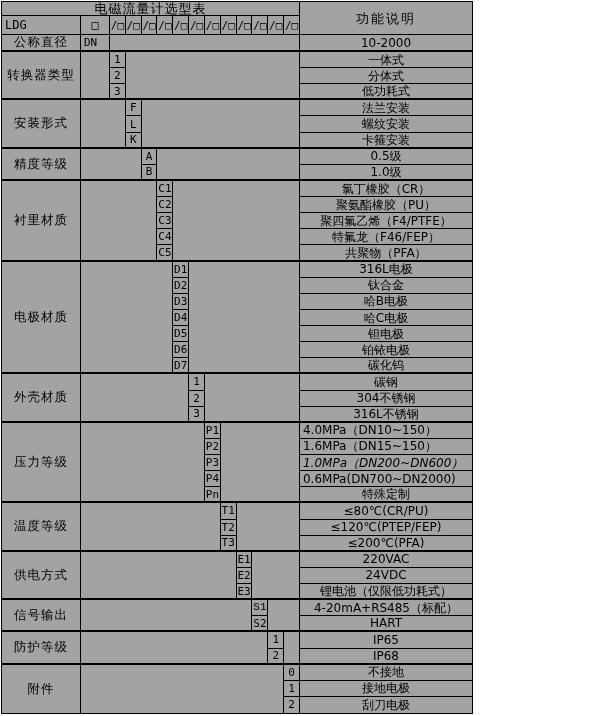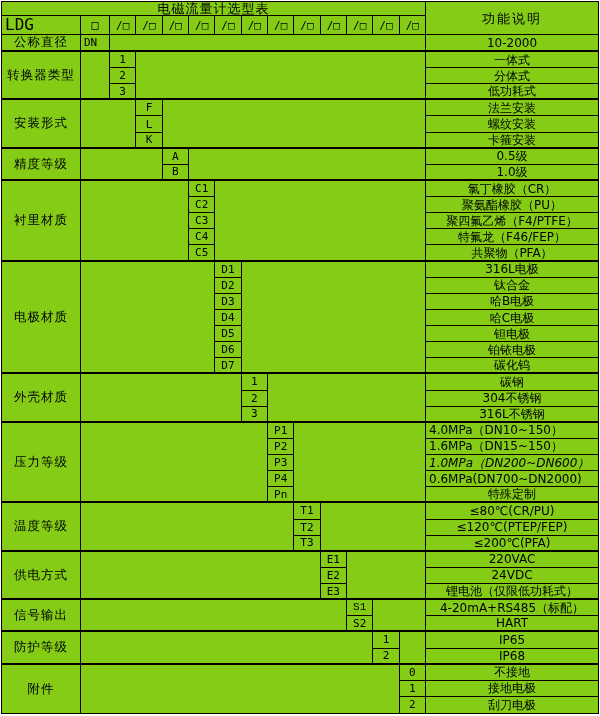--- a/index.html
+++ b/index.html
@@ -1,25 +1,25 @@
 <!DOCTYPE html>
 <html><head>
 <meta charset="utf-8">
 <style>
   html,body{margin:0;padding:0;background:#ffffff;}
   body{width:600px;height:716px;font-family:"DejaVu Sans",sans-serif;color:#000;}
   .sheet{width:600px;height:716px;box-sizing:border-box;background:#fff;padding:1px;}
   .grid{
     display:grid;
-    width:598px;height:713px;
+    width:472px;height:713px;
     box-sizing:border-box;
     border:1px solid #000;
     grid-template-columns:79px 29px repeat(12,1fr) 172px;
     grid-template-rows:14px 19px 17px repeat(41,1fr);
-    background:#84cc16;
+    background:#a3a3a3;
   }
   .c{
     box-sizing:border-box;
     border-right:1px solid #000;
     border-bottom:1px solid #000;
     display:flex;align-items:center;justify-content:center;
     font-size:12px;line-height:1;
     overflow:hidden;white-space:nowrap;
   }
   .nr{border-right:none;}            
@@ -32,21 +32,21 @@
   .t-label{font-size:12.5px;letter-spacing:1px;}
   .t-desc{font-size:12px;}
 </style>
 </head>
 <body>
 
 <div class="sheet">
   <div class="grid" id="grid">
     <div class="c t-title" style="grid-area:1/1/2/15">电磁流量计选型表</div>
     <div class="c nr t-funchdr" style="grid-area:1/15/3/16">功能说明</div>
-    <div class="c left mono" style="grid-area:2/1/3/2;font-size:16px">LDG</div>
+    <div class="c left mono" style="grid-area:2/1/3/2;font-size:12px">LDG</div>
     <div class="c mono" style="grid-area:2/2/3/3;font-size:12px">□</div>
 
   <div class="c mono" style="grid-area: 2 / 3 / 3 / 4;">/□</div>
       <div class="c mono" style="grid-area: 2 / 4 / 3 / 5;">/□</div>
       <div class="c mono" style="grid-area: 2 / 5 / 3 / 6;">/□</div>
       <div class="c mono" style="grid-area: 2 / 6 / 3 / 7;">/□</div>
       <div class="c mono" style="grid-area: 2 / 7 / 3 / 8;">/□</div>
       <div class="c mono" style="grid-area: 2 / 8 / 3 / 9;">/□</div>
       <div class="c mono" style="grid-area: 2 / 9 / 3 / 10;">/□</div>
       <div class="c mono" style="grid-area: 2 / 10 / 3 / 11;">/□</div>

